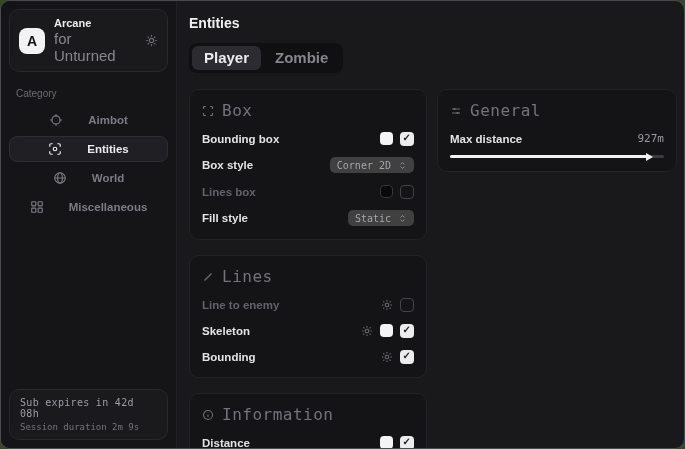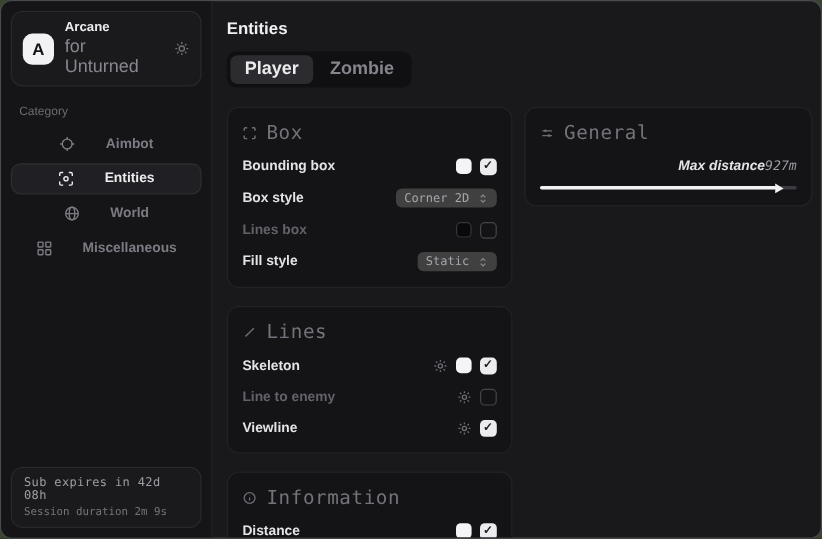--- a/index.html
+++ b/index.html
@@ -120,21 +120,21 @@
     display:flex; align-items:center; gap:7px;
     background:#404040; border-radius:5px;
     padding:2.5px 7px;
     font-family:"DejaVu Sans Mono", monospace;
     font-size:10px; color:#a5a5ad;
     cursor:default;
   }
   .dropdown .di { display:flex; color:#8a8a92; }
   .gear-sm { display:flex; color:#6d6d75; cursor:default; }
   
-  .slider-head { display:flex; justify-content:flex-end; align-items:center; margin-top:12px;font-style:italic; }
+  .slider-head { display:flex; justify-content:space-between; align-items:center; margin-top:12px; }
   .slider-val { font-family:"DejaVu Sans Mono", monospace; font-size:11px; color:#9a9aa2; }
   .slider-track {
     margin-top:10px; height:3px; border-radius:2px;
     background:#3b3b41; position:relative;
   }
   .slider-fill {
     height:3px; border-radius:2px; background:#f2f2f4; position:relative;
   }
   .slider-thumb {
     position:absolute; right:-6px; top:-2.5px;
@@ -278,47 +278,47 @@
 
         <div class="card">
           <div class="card-hd">
             <span class="ci">
               <svg width="12" height="12" viewBox="0 0 24 24" fill="none" stroke="currentColor" stroke-width="2.4">
                   <path d="M5 19L19 5"></path>
                 </svg>
             </span>
             <span>Lines</span>
           </div>
-          <div class="row">
-            <span class="row-label">Skeleton</span>
+          <div class="row dim">
+            <span class="row-label">Line to enemy</span>
             <span class="ctrls">
               <span class="gear-sm">
                 <svg width="12" height="12" viewBox="0 0 24 24" fill="none" stroke="currentColor" stroke-width="2.2">
                     <circle cx="12" cy="12" r="3.5"></circle>
                     <path d="M12 2v3M12 19v3M2 12h3M19 12h3M4.6 4.6l2.2 2.2M17.2 17.2l2.2 2.2M19.4 4.6l-2.2 2.2M6.8 17.2l-2.2 2.2"></path>
                   </svg>
               </span>
-              <span class="swatch white"></span>
-              <span class="cbx checked"></span>
-            </span>
-          </div>
-          <div class="row dim">
-            <span class="row-label">Line to enemy</span>
+              <span class="cbx unchecked"></span>
+            </span>
+          </div>
+          <div class="row">
+            <span class="row-label">Skeleton</span>
             <span class="ctrls">
               <span class="gear-sm">
                 <svg width="12" height="12" viewBox="0 0 24 24" fill="none" stroke="currentColor" stroke-width="2.2">
                     <circle cx="12" cy="12" r="3.5"></circle>
                     <path d="M12 2v3M12 19v3M2 12h3M19 12h3M4.6 4.6l2.2 2.2M17.2 17.2l2.2 2.2M19.4 4.6l-2.2 2.2M6.8 17.2l-2.2 2.2"></path>
                   </svg>
               </span>
-              <span class="cbx unchecked"></span>
-            </span>
-          </div>
-          <div class="row">
-            <span class="row-label">Viewline</span>
+              <span class="swatch white"></span>
+              <span class="cbx checked"></span>
+            </span>
+          </div>
+          <div class="row">
+            <span class="row-label">Bounding</span>
             <span class="ctrls">
               <span class="gear-sm">
                 <svg width="12" height="12" viewBox="0 0 24 24" fill="none" stroke="currentColor" stroke-width="2.2">
                     <circle cx="12" cy="12" r="3.5"></circle>
                     <path d="M12 2v3M12 19v3M2 12h3M19 12h3M4.6 4.6l2.2 2.2M17.2 17.2l2.2 2.2M19.4 4.6l-2.2 2.2M6.8 17.2l-2.2 2.2"></path>
                   </svg>
               </span>
               <span class="cbx checked"></span>
             </span>
           </div>

